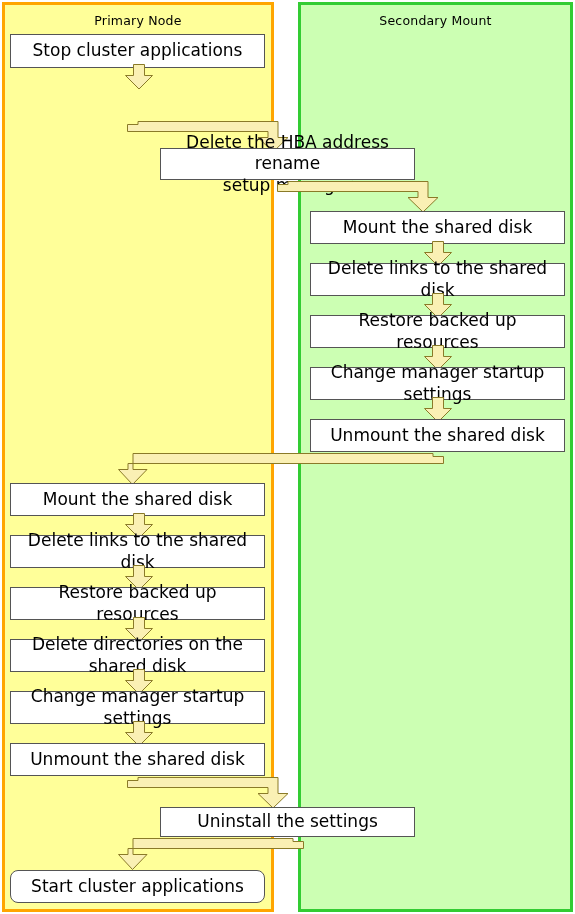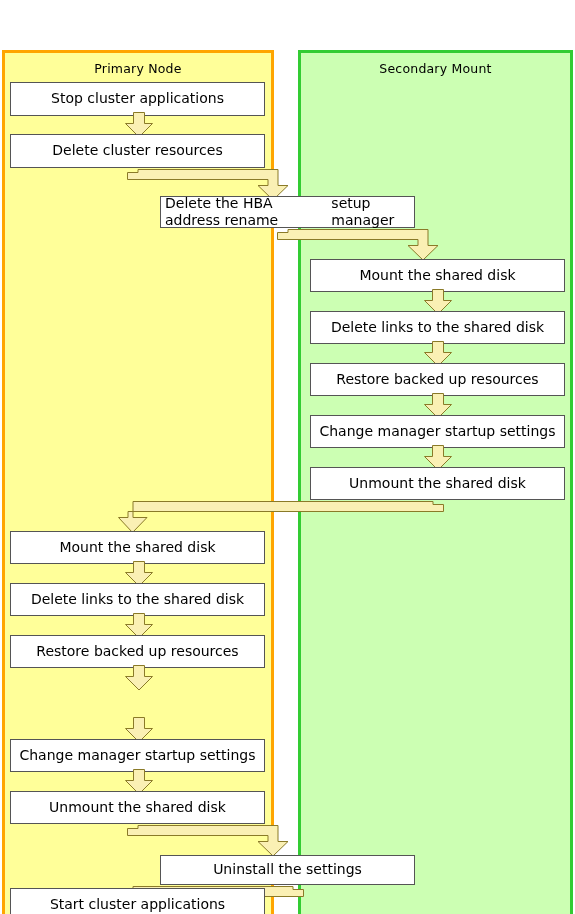--- a/index.html
+++ b/index.html
@@ -13,21 +13,20 @@
     position: relative;
     font-family: "DejaVu Sans", "Liberation Sans", sans-serif;
     overflow: hidden;
   }
   #diagram {
     position: absolute;
     left: 0;
     top: 0;
     width: 575px;
     height: 642px;
-    margin-top: 48px;
   }
 
   
   .lane {
     position: absolute;
     box-sizing: border-box;
   }
   .lane-primary {
     left: 2px;
     top: 2px;
@@ -57,21 +56,22 @@
 
   
   .box {
     position: absolute;
     box-sizing: border-box;
     background: #ffffff;
     border: 1px solid #555555;
     display: flex;
     align-items: center;
     justify-content: center;
-    font-size: 14px;
+    text-align: center;
+    font-size: 17px;
     color: #000000;
     line-height: 1.25;
     padding: 0 4px;
   }
   .arrow-down-svg {
     position: absolute;
     overflow: visible;
   }
 
   
@@ -97,28 +97,27 @@
   <div class="lane lane-secondary">
     <div class="lane-title">Secondary Mount</div>
   </div>
 
   <div class="box" style="left:10px; top:34px; width:255px; height:34px;">Stop cluster applications</div>
 
   <svg class="arrow-down-svg" style="left:124px; top:64px;" width="30" height="26" viewBox="0 0 30 26">
     <path d="M9.5,0.5 L20.5,0.5 L20.5,11.5 L28.5,11.5 L15,25 L1.5,11.5 L9.5,11.5 Z"></path>
   </svg>
 
-  <div class="box" style="left:10px; top:86px; width:255px; height:34px;">Delete cluster resources</div>
 
   <svg class="elbow" style="left:126px; top:120px;" width="190" height="50" viewBox="0 0 190 50">
     <path d="M1.5,4.5 L12,4.5 L12,1.5 L152,1.5 L152,17.5 L162,17.5 L147,32 L132,17.5 L142,17.5
              L142,11.5 L1.5,11.5 Z"></path>
   </svg>
 
-  <div class="box" style="left:160px; top:148px; width:255px; height:32px; flex-direction:row;">
+  <div class="box" style="left:160px; top:148px; width:255px; height:32px; flex-direction:column;">
     <span>Delete the HBA address rename</span>
     <span>setup manager</span>
   </div>
 
   <svg class="elbow" style="left:276px; top:180px;" width="190" height="50" viewBox="0 0 190 50">
     <path d="M1.5,4.5 L12,4.5 L12,1.5 L152,1.5 L152,17.5 L162,17.5 L147,32 L132,17.5 L142,17.5
              L142,11.5 L1.5,11.5 Z"></path>
   </svg>
 
   <div class="box" style="left:310px; top:211px; width:255px; height:33px;">Mount the shared disk</div>
@@ -163,20 +162,21 @@
   <svg class="arrow-down-svg" style="left:124px; top:565px;" width="30" height="26" viewBox="0 0 30 26">
     <path d="M9.5,0.5 L20.5,0.5 L20.5,11.5 L28.5,11.5 L15,25 L1.5,11.5 L9.5,11.5 Z"></path>
   </svg>
 
   <div class="box" style="left:10px; top:587px; width:255px; height:33px;">Restore backed up resources</div>
 
   <svg class="arrow-down-svg" style="left:124px; top:617px;" width="30" height="26" viewBox="0 0 30 26">
     <path d="M9.5,0.5 L20.5,0.5 L20.5,11.5 L28.5,11.5 L15,25 L1.5,11.5 L9.5,11.5 Z"></path>
   </svg>
 
+  <div class="box" style="left:10px; top:639px; width:255px; height:33px;">Delete directories on the shared disk</div>
 
   <svg class="arrow-down-svg" style="left:124px; top:669px;" width="30" height="26" viewBox="0 0 30 26">
     <path d="M9.5,0.5 L20.5,0.5 L20.5,11.5 L28.5,11.5 L15,25 L1.5,11.5 L9.5,11.5 Z"></path>
   </svg>
 
   <div class="box" style="left:10px; top:691px; width:255px; height:33px;">Change manager startup settings</div>
 
   <svg class="arrow-down-svg" style="left:124px; top:721px;" width="30" height="26" viewBox="0 0 30 26">
     <path d="M9.5,0.5 L20.5,0.5 L20.5,11.5 L28.5,11.5 L15,25 L1.5,11.5 L9.5,11.5 Z"></path>
   </svg>
@@ -188,15 +188,15 @@
              L142,11.5 L1.5,11.5 Z"></path>
   </svg>
 
   <div class="box" style="left:160px; top:807px; width:255px; height:30px;">Uninstall the settings</div>
 
   <svg class="elbow" style="left:118px; top:837px;" width="190" height="50" viewBox="0 0 190 50">
     <path d="M185.5,4.5 L175,4.5 L175,1.5 L15,1.5 L15,17.5 L29,17.5 L14.5,32.5 L0.5,17.5 L10,17.5
              L10,11.5 L185.5,11.5 Z"></path>
   </svg>
 
-  <div class="box" style="left:10px; top:840px; width:255px; height:33px;">Start cluster applications</div>
+  <div class="box" style="left:10px; top:870px; width:255px; height:33px;border-radius:8px;">Start cluster applications</div>
 
 </div>
 
 </body></html>

